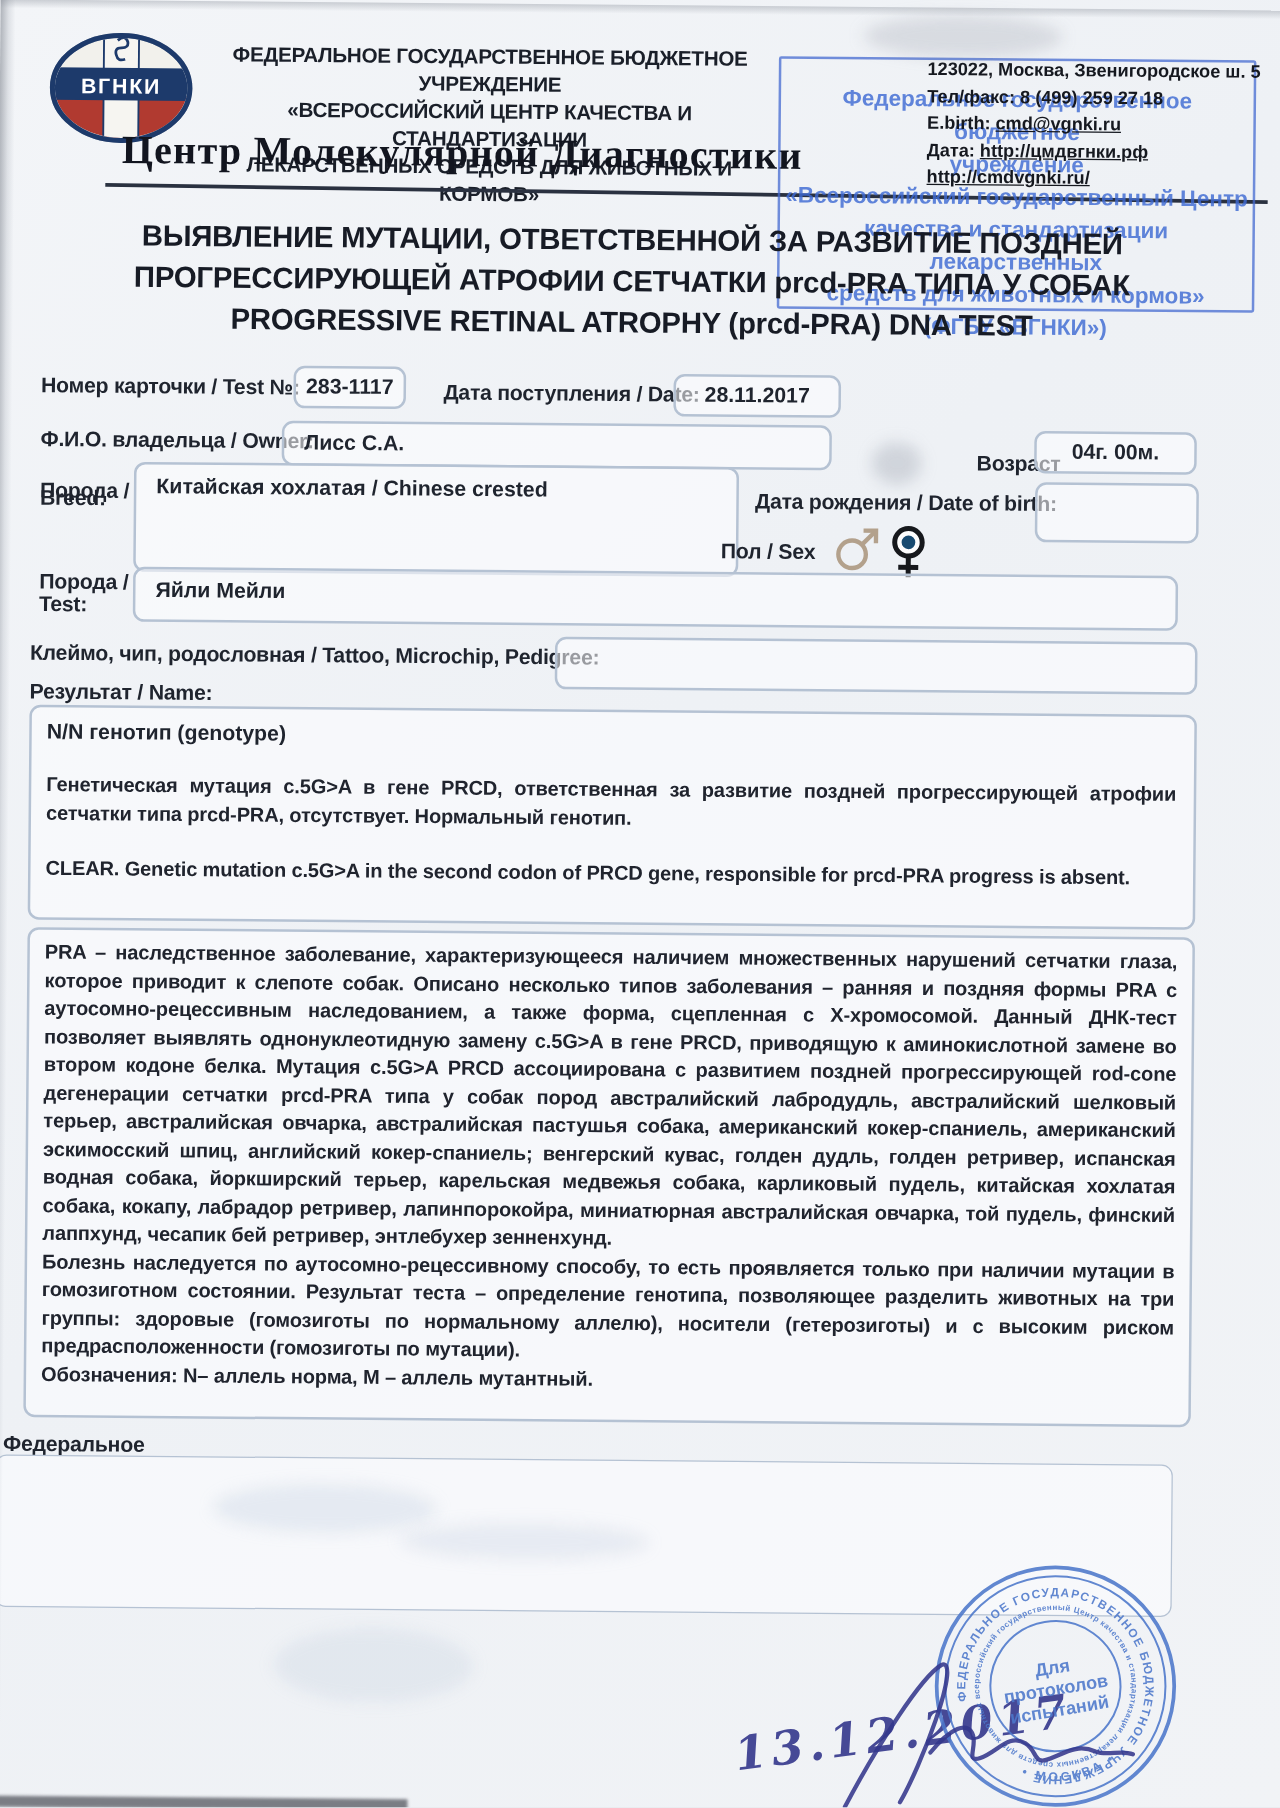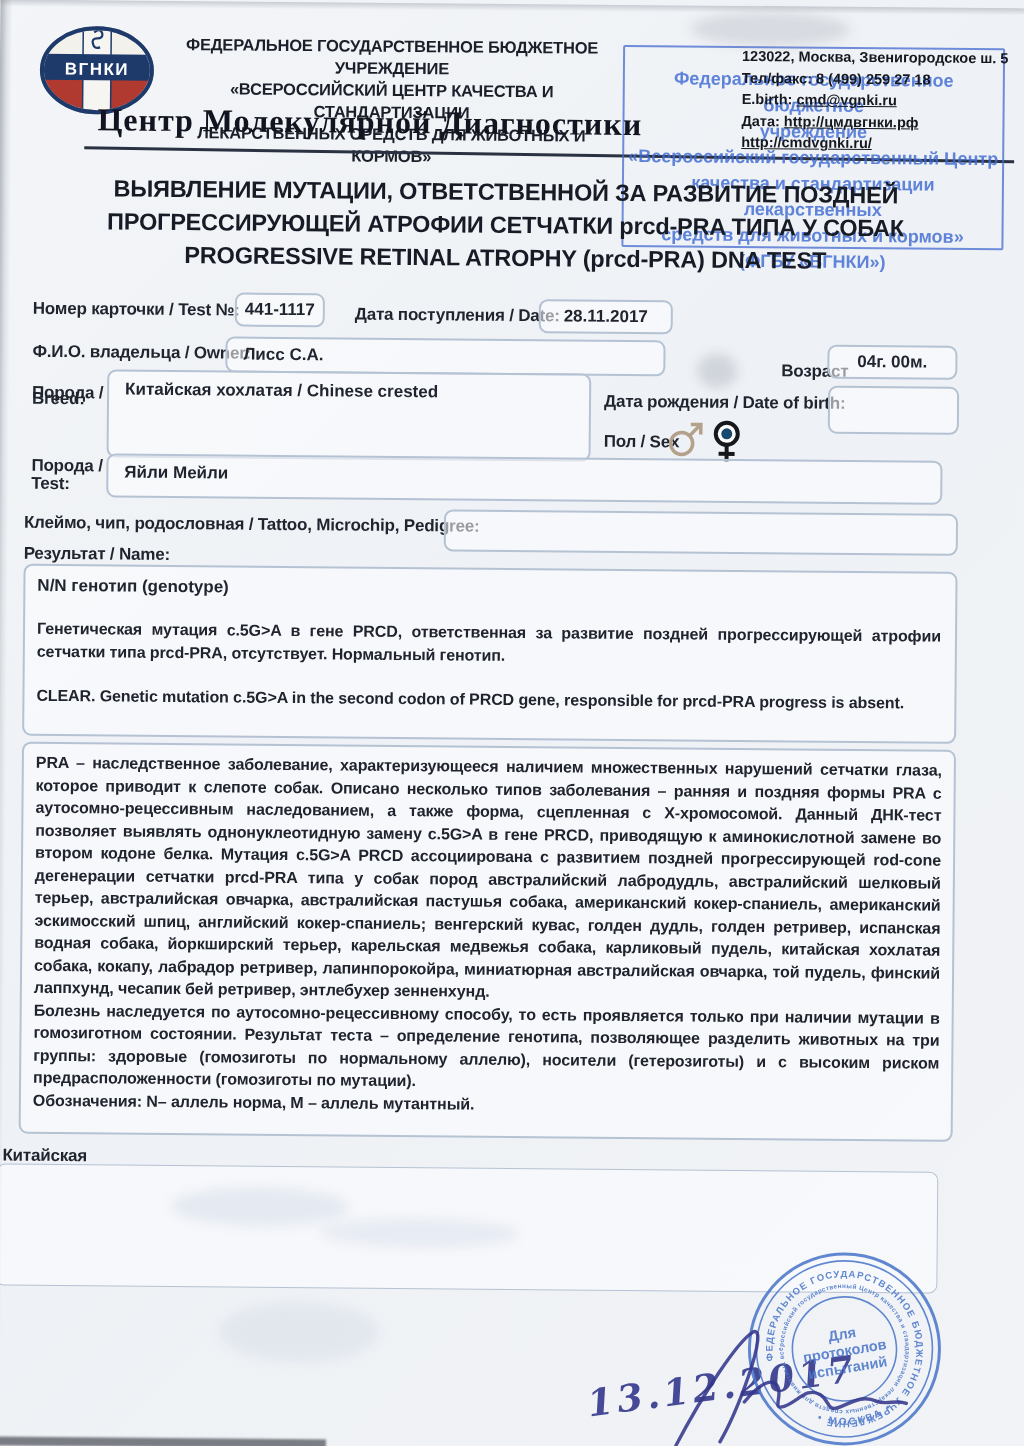--- a/index.html
+++ b/index.html
@@ -88,21 +88,21 @@
     </div>
 
     <div class="abs" style="left:62px;top:172px;width:890px;">
       <div class="title-line">ВЫЯВЛЕНИЕ МУТАЦИИ, ОТВЕТСТВЕННОЙ ЗА РАЗВИТИЕ ПОЗДНЕЙ</div>
       <div class="title-line">ПРОГРЕССИРУЮЩЕЙ АТРОФИИ СЕТЧАТКИ prcd-PRA ТИПА У СОБАК</div>
       <div class="title-line">PROGRESSIVE RETINAL ATROPHY (prcd-PRA) DNA TEST</div>
     </div>
 
     <div class="abs lbl" style="left:35px;top:299px;">Номер карточки / Test №:</div>
     <div class="box" style="left:237px;top:291px;width:86px;height:30px;">
-      <div class="val center" style="line-height:30px;">441-1117</div>
+      <div class="val center" style="line-height:30px;">283-1117</div>
     </div>
     <div class="abs lbl" style="left:357px;top:302px;">Дата поступления / Date:</div>
     <div class="box" style="left:541px;top:295px;width:130px;height:30px;">
       <div class="val center" style="line-height:30px;">28.11.2017</div>
     </div>
 
     <div class="abs lbl" style="left:35px;top:342px;">Ф.И.О. владельца / Owner:</div>
     <div class="box" style="left:228px;top:335px;width:436px;height:32px;">
       <div class="val" style="margin:6px 0 0 16px;">Лисс С.А.</div>
     </div>
@@ -113,21 +113,21 @@
 
     <div class="abs lbl" style="left:35px;top:383px;">Порода /</div>
     <div class="abs lbl" style="left:35px;top:389px;">Breed:</div>
     <div class="box" style="left:110px;top:369px;width:480px;height:84px;">
       <div class="val" style="margin:8px 0 0 16px;">Китайская хохлатая / Chinese crested</div>
     </div>
     <div class="abs lbl" style="left:607px;top:387px;">Дата рождения / Date of birth:</div>
     <div class="box" style="left:831px;top:379px;width:127px;height:44px;">
       <div class="val" style="margin:10px 0 0 12px;"></div>
     </div>
-    <div class="abs lbl" style="left:607px;top:427px;">Пол / Sex</div>
+    <div class="abs lbl" style="left:580px;top:427px;">Пол / Sex</div>
     <div class="abs" style="left:670px;top:412px;">
       <svg width="40" height="42" viewBox="0 0 40 42">
         <circle cx="15" cy="26" r="11" fill="none" stroke="#b3a18c" stroke-width="3.5"></circle>
         <line x1="23" y1="18" x2="33" y2="8" stroke="#b3a18c" stroke-width="3.5"></line>
         <polyline points="24,7 34,7 34,17" fill="none" stroke="#b3a18c" stroke-width="3.5"></polyline>
       </svg>
     </div>
     <div class="abs" style="left:712px;top:414px;">
       <svg width="36" height="46" viewBox="0 0 36 46">
         <circle cx="18" cy="14" r="11" fill="#fdfdfd" stroke="#16181c" stroke-width="4"></circle>
@@ -154,21 +154,21 @@
       <div class="para" style="margin:22px 14px 0 12px;">Генетическая мутация c.5G&gt;A в гене PRCD, ответственная за развитие поздней прогрессирующей атрофии сетчатки типа prcd-PRA, отсутствует. Нормальный генотип.</div>
       <div class="para" style="margin:22px 14px 0 12px;text-align:left;">CLEAR. Genetic mutation c.5G&gt;A in the second codon of PRCD gene, responsible for prcd-PRA progress is absent.</div>
     </div>
 
     <div class="box" style="left:28px;top:742px;width:930px;height:388px;">
       <div class="para" style="margin:8px 12px 0 12px;">PRA – наследственное заболевание, характеризующееся наличием множественных нарушений сетчатки глаза, которое приводит к слепоте собак. Описано несколько типов заболевания – ранняя и поздняя формы PRA с аутосомно-рецессивным наследованием, а также форма, сцепленная с Х-хромосомой. Данный ДНК-тест позволяет выявлять однонуклеотидную замену c.5G&gt;A в гене PRCD, приводящую к аминокислотной замене во втором кодоне белка. Мутация c.5G&gt;A PRCD ассоциирована с развитием поздней прогрессирующей rod-cone дегенерации сетчатки prcd-PRA типа у собак пород австралийский лабродудль, австралийский шелковый терьер, австралийская овчарка, австралийская пастушья собака, американский кокер-спаниель, американский эскимосский шпиц, английский кокер-спаниель; венгерский кувас, голден дудль, голден ретривер, испанская водная собака, йоркширский терьер, карельская медвежья собака, карликовый пудель, китайская хохлатая собака, кокапу, лабрадор ретривер, лапинпорокойра, миниатюрная австралийская овчарка, той пудель, финский лаппхунд, чесапик бей ретривер, энтлебухер зенненхунд.</div>
       <div class="para" style="margin:0 12px 0 12px;">Болезнь наследуется по аутосомно-рецессивному способу, то есть проявляется только при наличии мутации в гомозиготном состоянии. Результат теста – определение генотипа, позволяющее разделить животных на три группы: здоровые (гомозиготы по нормальному аллелю), носители (гетерозиготы) и с высоким риском предрасположенности (гомозиготы по мутации).</div>
       <div class="para" style="margin:0 12px 0 12px;text-align:left;">Обозначения: N– аллель норма, М – аллель мутантный.</div>
     </div>
 
-    <div class="abs lbl" style="left:12px;top:1146px;">Китайская</div>
+    <div class="abs lbl" style="left:12px;top:1146px;">Федеральное</div>
     <div class="box" style="left:6px;top:1164px;width:940px;height:120px;border-width:1.5px;"></div>
 
     <div class="smudge" style="left:180px;top:1185px;width:180px;height:40px;background:rgba(150,170,200,.18);"></div>
     <div class="smudge" style="left:330px;top:1215px;width:200px;height:30px;background:rgba(140,160,195,.15);"></div>
     <div class="smudge" style="left:230px;top:1300px;width:160px;height:60px;background:rgba(150,168,198,.14);"></div>
     <div class="smudge" style="left:690px;top:6px;width:160px;height:34px;background:rgba(130,138,150,.22);"></div>
     <div class="smudge" style="left:700px;top:348px;width:40px;height:34px;background:rgba(120,128,142,.25);"></div>
 
     <div class="abs hand-date" style="left:598px;top:1358px;">13.12.2017</div>
 

